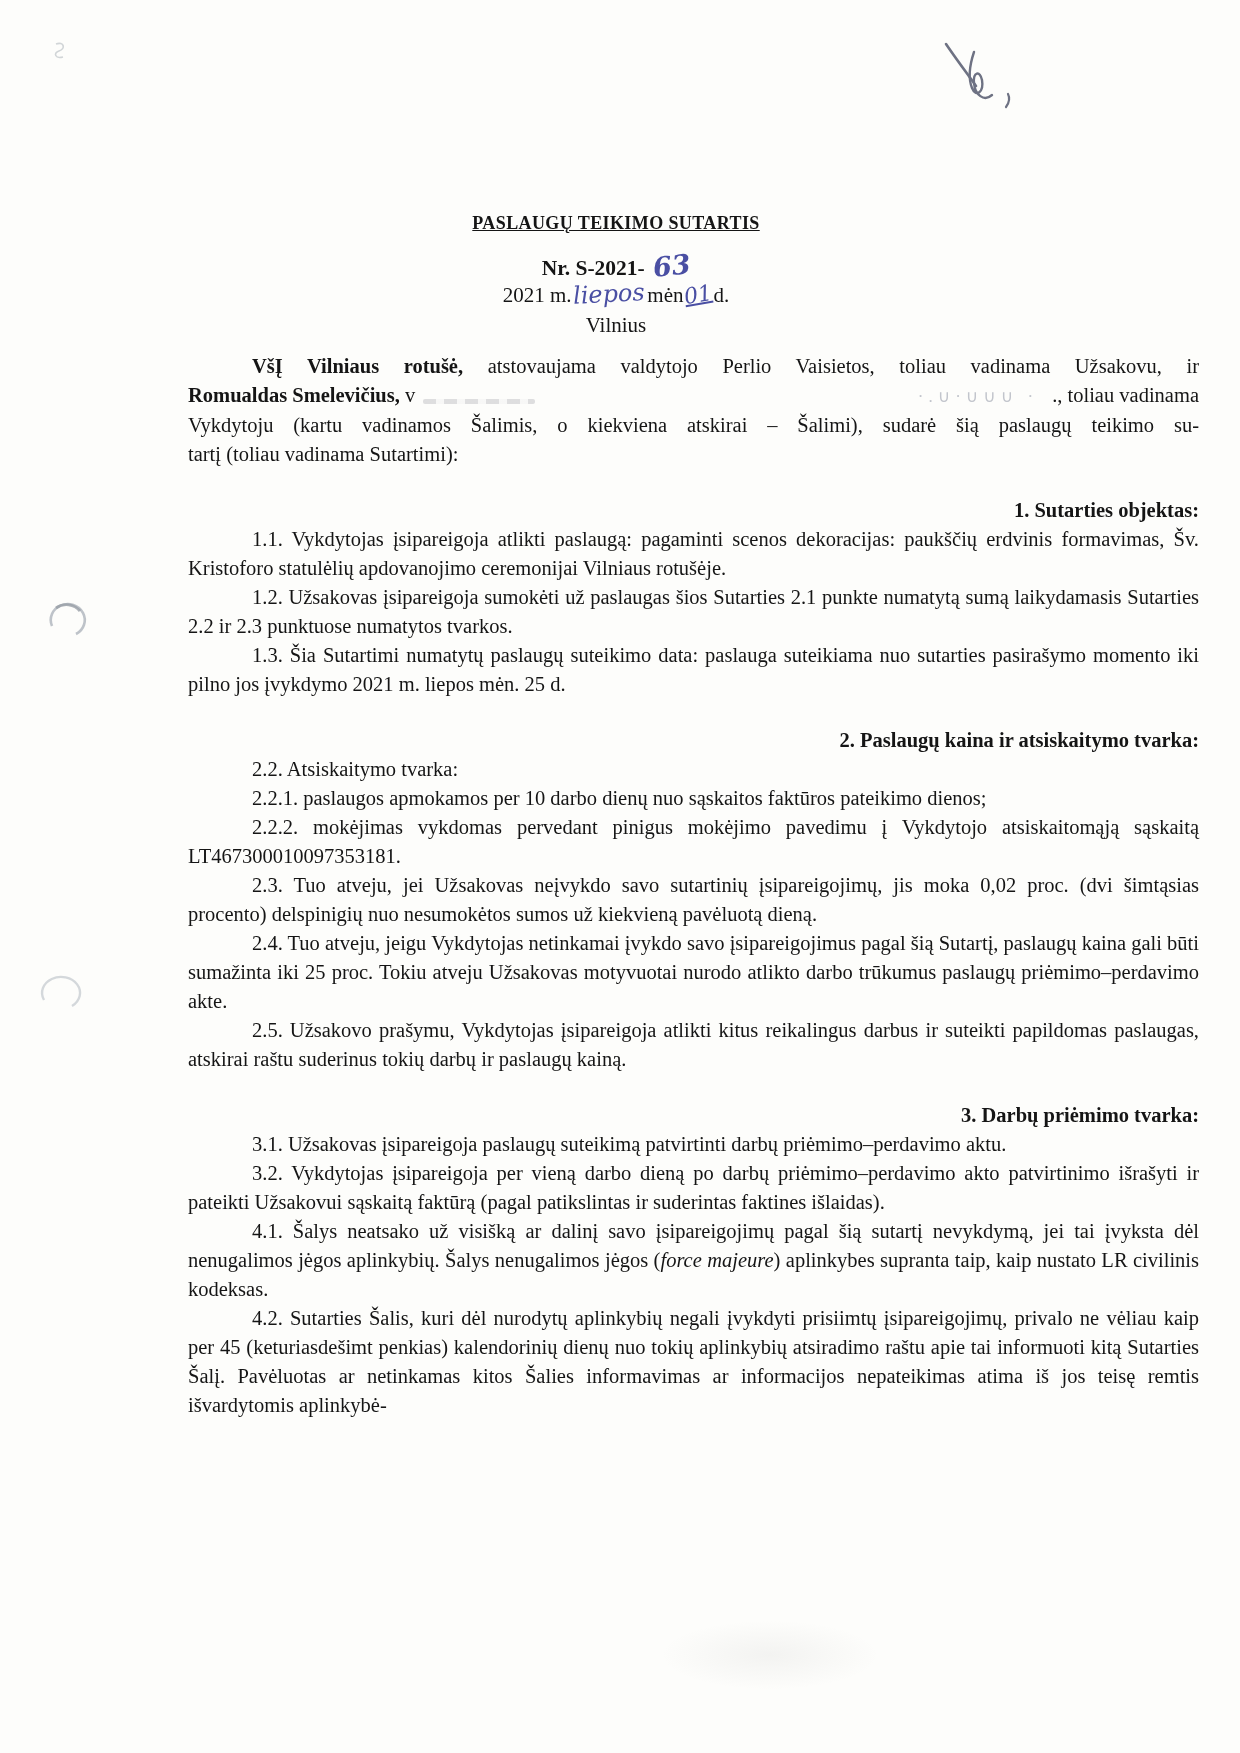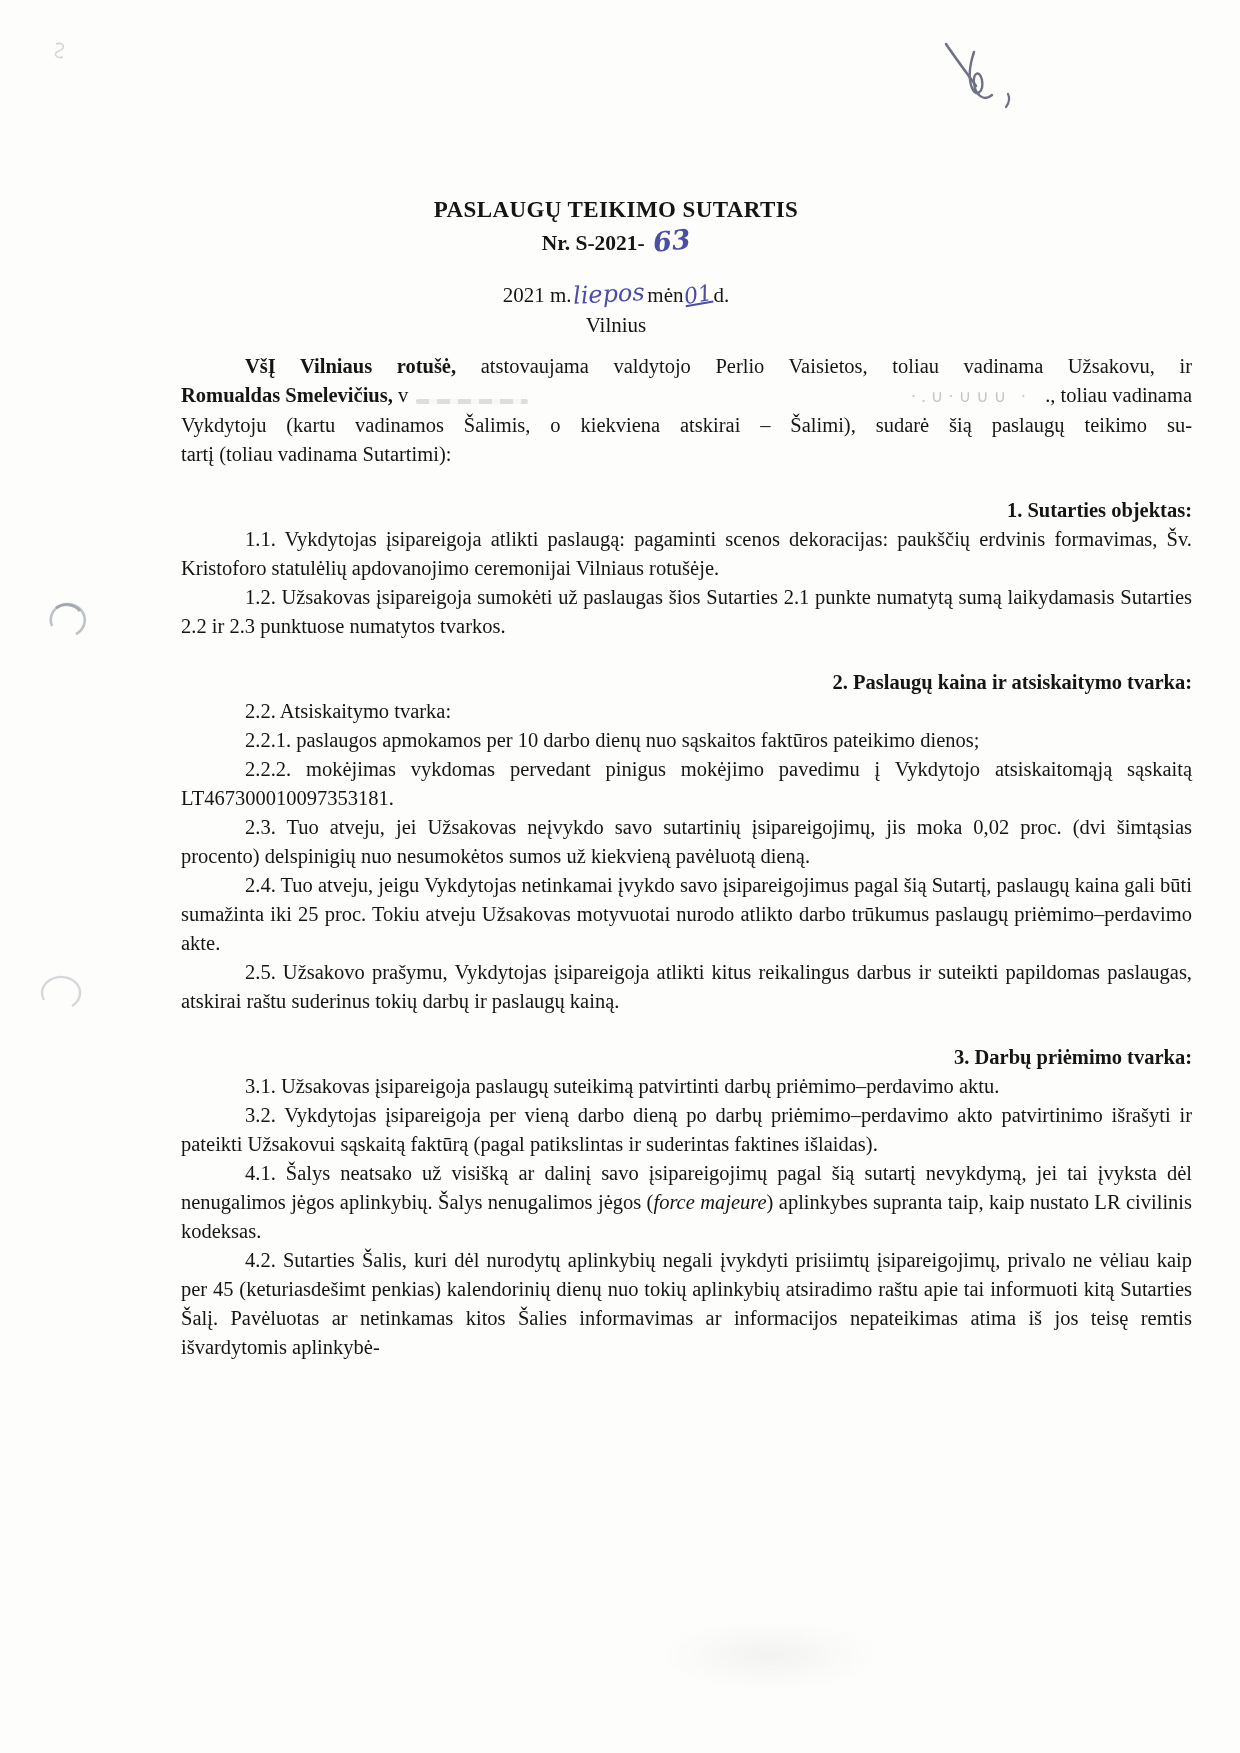--- a/index.html
+++ b/index.html
@@ -6,31 +6,31 @@
   .page{
     position:relative;
     width:1240px;height:1753px;
     background:#fdfdfb;
     overflow:hidden;
     font-family:"Liberation Serif", serif;
     color:#151515;
   }
   
   .header-block{position:absolute;left:0;top:197px;width:1232px;text-align:center;}
-  .doc-title{margin:0;font-size:23px;font-weight:bold;letter-spacing:.4px;}
+  .doc-title{margin:16px;font-size:18px;font-weight:bold;letter-spacing:.4px;text-decoration:underline;}
   .doc-number{margin-top:2px;font-size:21.5px;font-weight:bold;}
   .date-block{position:absolute;left:0;top:279px;width:1232px;text-align:center;font-size:21px;line-height:30px;}
   
   .hand{font-family:"DejaVu Serif", serif;font-style:italic;color:#4a4fa3;}
   .hand-number{font-size:27px;display:inline-block;transform:rotate(-6deg);margin-left:8px;}
   .hand-month{font-size:24px;display:inline-block;transform:rotate(-3deg);margin:0 3px 0 1px;}
   .hand-day{font-size:22px;display:inline-block;transform:rotate(-10deg);margin:0 1px;text-decoration:underline;text-decoration-thickness:2px;}
   
   .flow{
-    position:absolute;left:181px;top:352px;width:1011px;
+    position:absolute;left:188px;top:352px;width:1011px;
     font-size:20.5px;line-height:29px;text-align:justify;
   }
   .intro-line{margin:0;}
   .jline{text-align:justify;text-align-last:justify;}
   .indent{text-indent:64px;}
   .line2{display:flex;justify-content:space-between;align-items:baseline;white-space:nowrap;}
   .line2-gap{flex:1;display:flex;justify-content:space-between;align-items:baseline;padding:0 14px 0 8px;}
   .erase-smear{width:112px;height:5px;align-self:center;margin-top:10px;border-radius:2px;
     background:repeating-linear-gradient(90deg, rgba(150,150,158,.30) 0 13px, rgba(205,205,212,.12) 13px 21px);}
   .erase-chars{color:#c2c5cc;letter-spacing:5px;font-size:17px;}
@@ -94,20 +94,21 @@
       <span>.,  toliau vadinama</span>
     </div>
 
     <div class="intro-line jline">Vykdytoju (kartu vadinamos Šalimis, o kiekviena atskirai – Šalimi), sudarė šią paslaugų teikimo su-</div>
     <div class="intro-line">tartį (toliau vadinama Sutartimi):</div>
 
     <div id="sections">
         <div class="section-heading">1. Sutarties objektas:</div>
         <p class="para"><span>1.1. Vykdytojas įsipareigoja atlikti paslaugą: pagaminti scenos dekoracijas: paukščių erdvinis formavimas, Šv. Kristoforo statulėlių apdovanojimo ceremonijai Vilniaus rotušėje.</span></p>
         <p class="para"><span>1.2. Užsakovas įsipareigoja sumokėti už paslaugas šios Sutarties 2.1 punkte numatytą sumą laikydamasis Sutarties 2.2 ir 2.3 punktuose numatytos tvarkos.</span></p>
+        <p class="para"><span>1.3. Šia Sutartimi numatytų paslaugų suteikimo data: paslauga suteikiama nuo sutarties pasirašymo momento iki pilno jos įvykdymo 2021 m. liepos mėn. 25 d.</span></p>
         <div class="section-heading">2. Paslaugų kaina ir atsiskaitymo tvarka:</div>
         <p class="para"><span>2.2. Atsiskaitymo tvarka:</span></p>
         <p class="para"><span>2.2.1. paslaugos apmokamos per 10 darbo dienų nuo sąskaitos faktūros pateikimo dienos;</span></p>
         <p class="para"><span>2.2.2. mokėjimas vykdomas pervedant pinigus mokėjimo pavedimu į Vykdytojo atsiskaitomąją sąskaitą LT467300010097353181.</span></p>
         <p class="para"><span>2.3. Tuo atveju, jei Užsakovas neįvykdo savo sutartinių įsipareigojimų, jis moka 0,02 proc. (dvi šimtąsias procento) delspinigių nuo nesumokėtos sumos už kiekvieną pavėluotą dieną.</span></p>
         <p class="para"><span>2.4. Tuo atveju, jeigu Vykdytojas netinkamai įvykdo savo įsipareigojimus pagal šią Sutartį, paslaugų kaina gali būti sumažinta iki 25 proc. Tokiu atveju Užsakovas motyvuotai nurodo atlikto darbo trūkumus paslaugų priėmimo–perdavimo akte.</span></p>
         <p class="para"><span>2.5. Užsakovo prašymu, Vykdytojas įsipareigoja atlikti kitus reikalingus darbus ir suteikti papildomas paslaugas, atskirai raštu suderinus tokių darbų ir paslaugų kainą.</span></p>
         <div class="section-heading">3. Darbų priėmimo tvarka:</div>
         <p class="para"><span>3.1. Užsakovas įsipareigoja paslaugų suteikimą patvirtinti darbų priėmimo–perdavimo aktu.</span></p>
         <p class="para"><span>3.2. Vykdytojas įsipareigoja per vieną darbo dieną po darbų priėmimo–perdavimo akto patvirtinimo išrašyti ir pateikti Užsakovui sąskaitą faktūrą (pagal patikslintas ir suderintas faktines išlaidas).</span></p>

